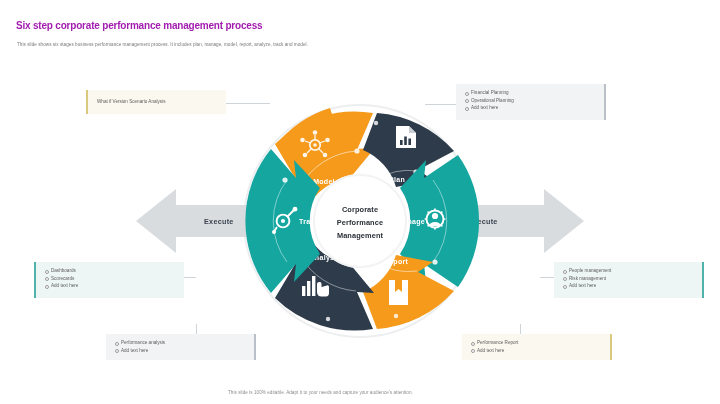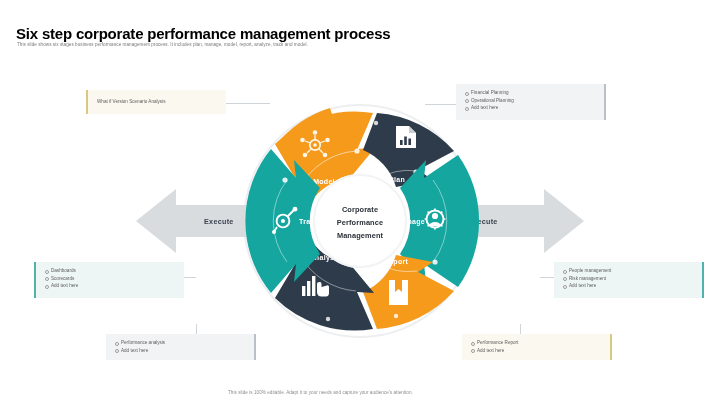--- a/index.html
+++ b/index.html
@@ -6,23 +6,22 @@
   body{
     width:720px;height:404px;overflow:hidden;background:#ffffff;
     font-family:"Liberation Sans","DejaVu Sans",sans-serif;
     -webkit-font-smoothing:antialiased;
   }
   #slide{position:relative;width:720px;height:404px;background:#fff;}
 
   
   #title{
     position:absolute;left:16px;top:16px;width:640px;
-    font-size:15px;font-weight:bold;color:#000000;letter-spacing:-0.2px;
+    font-size:10px;font-weight:bold;color:#a21caf;letter-spacing:-0.2px;
     line-height:20px;
-    margin-top:8px;
   }
   #subtitle{
     position:absolute;left:17px;top:41px;width:660px;
     font-size:4.6px;color:#7a7a7a;line-height:7px;letter-spacing:0.05px;
   }
   #footer{
     position:absolute;left:228px;top:390px;width:460px;
     font-size:4.6px;color:#8d8d8d;letter-spacing:0.05px;
   }
 

